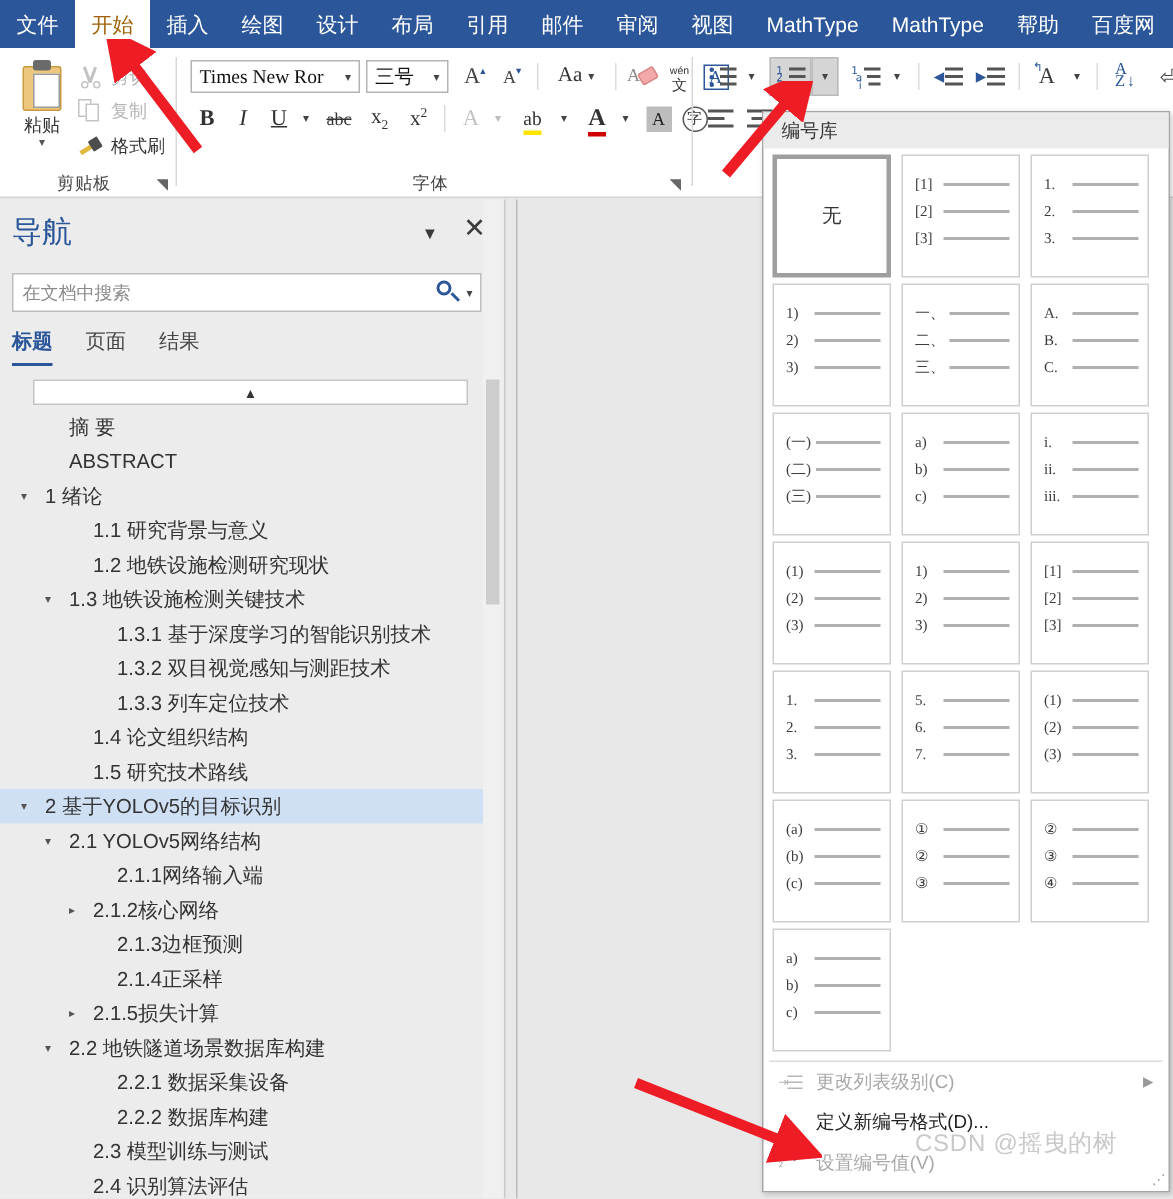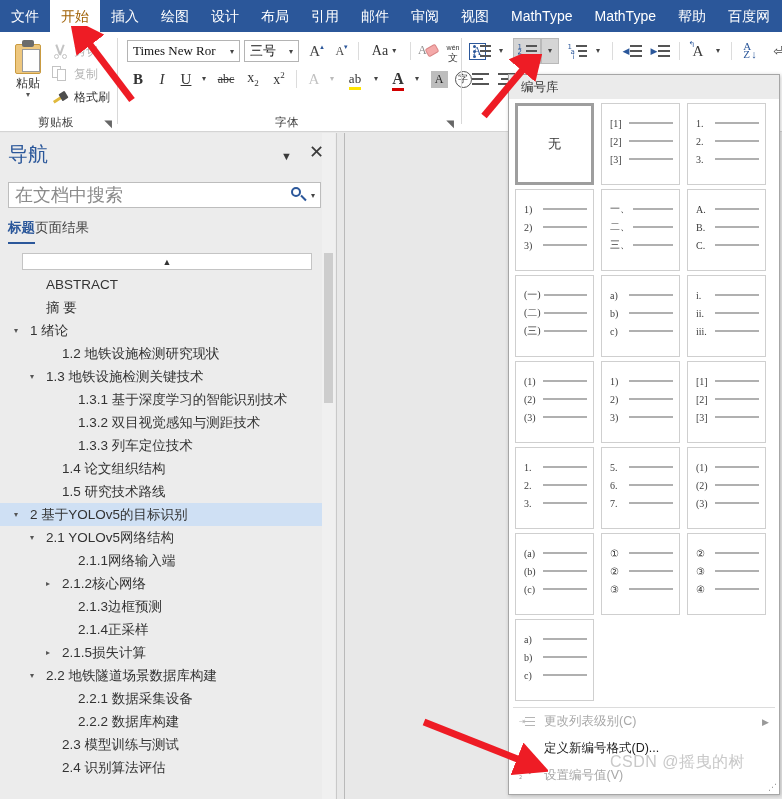--- a/index.html
+++ b/index.html
@@ -194,34 +194,34 @@
   }
   .nav-close {
     position: absolute; right: 12px; top: 10px; font-size: 18px; color: #3a3a3a;
     cursor: default; line-height: 18px;
   }
   .nav-search {
     position: absolute; left: 8px; top: 49px; width: 313px; height: 26px;
     background: #fff; border: 1px solid #bdbdbd;
     display: flex; align-items: center;
   }
-  .nav-search .ph { flex: 1; padding-left: 6px; font-size: 18px; color: #8a8a8a; }
+  .nav-search .ph { flex: 1; padding-left: 6px; font-size: 12px; color: #8a8a8a; }
   .search-icon { width: 18px; height: 18px; position: relative; margin-right: 2px; }
   .search-icon .c {
     position:absolute; left:1px; top:1px; width:10px; height:10px;
     border:2px solid #2b579a; border-radius:50%;
   }
   .search-icon .h {
     position:absolute; left:10px; top:11px; width:7px; height:2px;
     background:#2b579a; transform: rotate(45deg);
   }
   .nav-search .cr { font-size: 8px; color: #444; padding: 0 5px 0 1px; }
 
   .nav-tabs {
-    position: absolute; left: 8px; top: 86px; display: flex; 
+    position: absolute; left: 8px; top: 86px; display: flex; gap: 22px;
   }
   .nav-tab { font-size: 13.5px; color: #444; padding-bottom: 5px; cursor: default; }
   .nav-tab.sel { color: #2b579a; font-weight: bold; border-bottom: 2.5px solid #2b579a; }
 
   .nav-collapsebar {
     position: absolute; left: 22px; top: 120px; width: 290px; height: 17px;
     background: #fff; border: 1px solid #c4c4c4;
     display:flex; align-items:center; justify-content:center;
     font-size: 9px; color: #333; cursor: default;
   }
@@ -583,28 +583,31 @@
         <div class="nav-tab">页面</div>
         <div class="nav-tab">结果</div>
       </div>
 
     <div class="nav-collapsebar">
       <span>▲</span>
     </div>
 
     <div class="outline" id="outline">
         <div class="ol-item">
+          <span class="ol-txt" style="margin-left: 46px;">摘 要</span>
+        </div>
+        <div class="ol-item">
           <span class="ol-txt" style="margin-left: 46px;">ABSTRACT</span>
-        </div>
-        <div class="ol-item">
-          <span class="ol-txt" style="margin-left: 46px;">摘 要</span>
         </div>
         <div class="ol-item">
           <span class="ol-tri" style="left: 14px;">▾</span>
           <span class="ol-txt" style="margin-left: 30px;">1 绪论</span>
+        </div>
+        <div class="ol-item">
+          <span class="ol-txt" style="margin-left: 62px;">1.1 研究背景与意义</span>
         </div>
         <div class="ol-item">
           <span class="ol-txt" style="margin-left: 62px;">1.2 地铁设施检测研究现状</span>
         </div>
         <div class="ol-item">
           <span class="ol-tri" style="left: 30px;">▾</span>
           <span class="ol-txt" style="margin-left: 46px;">1.3 地铁设施检测关键技术</span>
         </div>
         <div class="ol-item">
           <span class="ol-txt" style="margin-left: 78px;">1.3.1 基于深度学习的智能识别技术</span>

